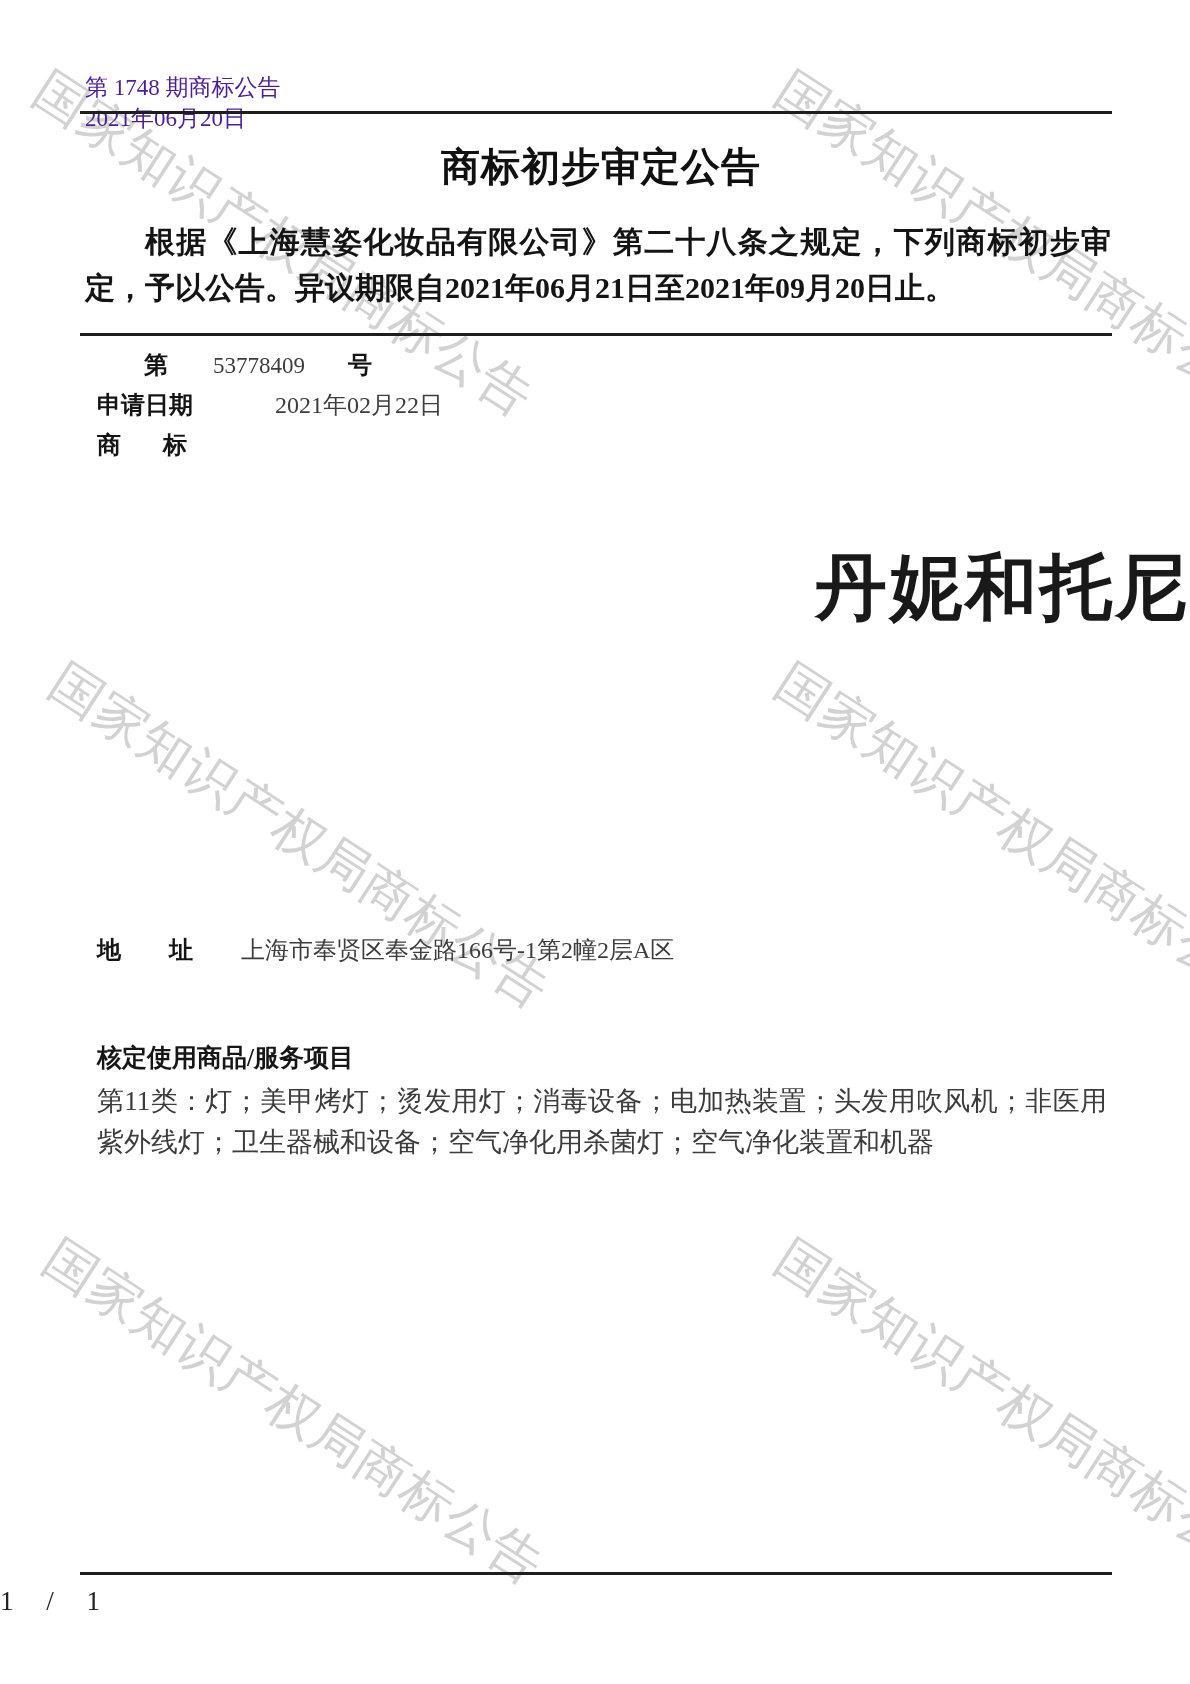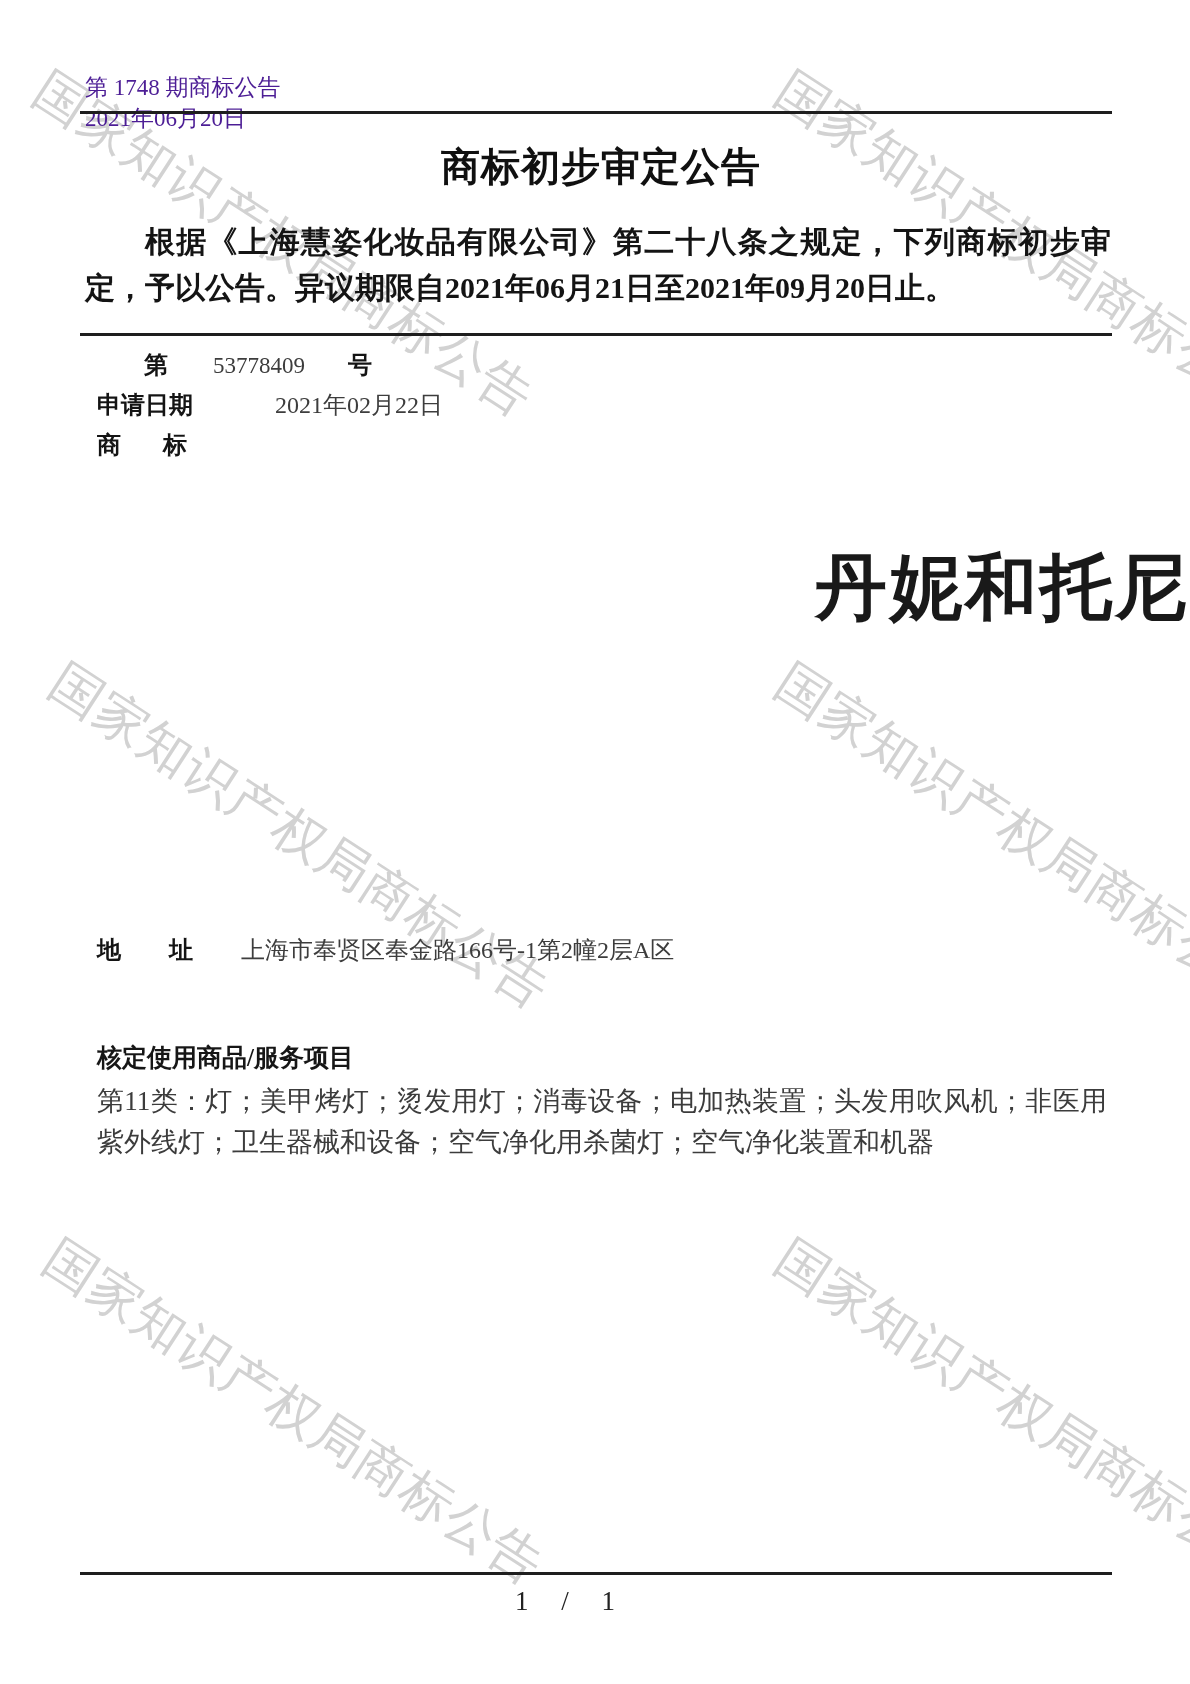--- a/index.html
+++ b/index.html
@@ -78,21 +78,21 @@
     position:absolute;top:1041px;left:97px;
     font-size:25px;font-weight:bold;color:#161616;
   }
   .goods-list{
     position:absolute;top:1081px;left:97px;width:1010px;
     font-size:27px;line-height:41px;text-align:justify;color:#3c3c3c;
   }
   
   .pageno{
     position:absolute;top:1586px;left:0;right:60px;
-    text-align:center;font-size:27px;color:#222222;
+    text-align:left;font-size:27px;color:#222222;
   }
   .pageno .sep{margin:0 26px;}
 </style>
 </head>
 <body>
 
 <div class="page">
 
   <span class="wm wm-a">国家知识产权局商标公告</span>
   <span class="wm wm-b">国家知识产权局商标公告</span>

